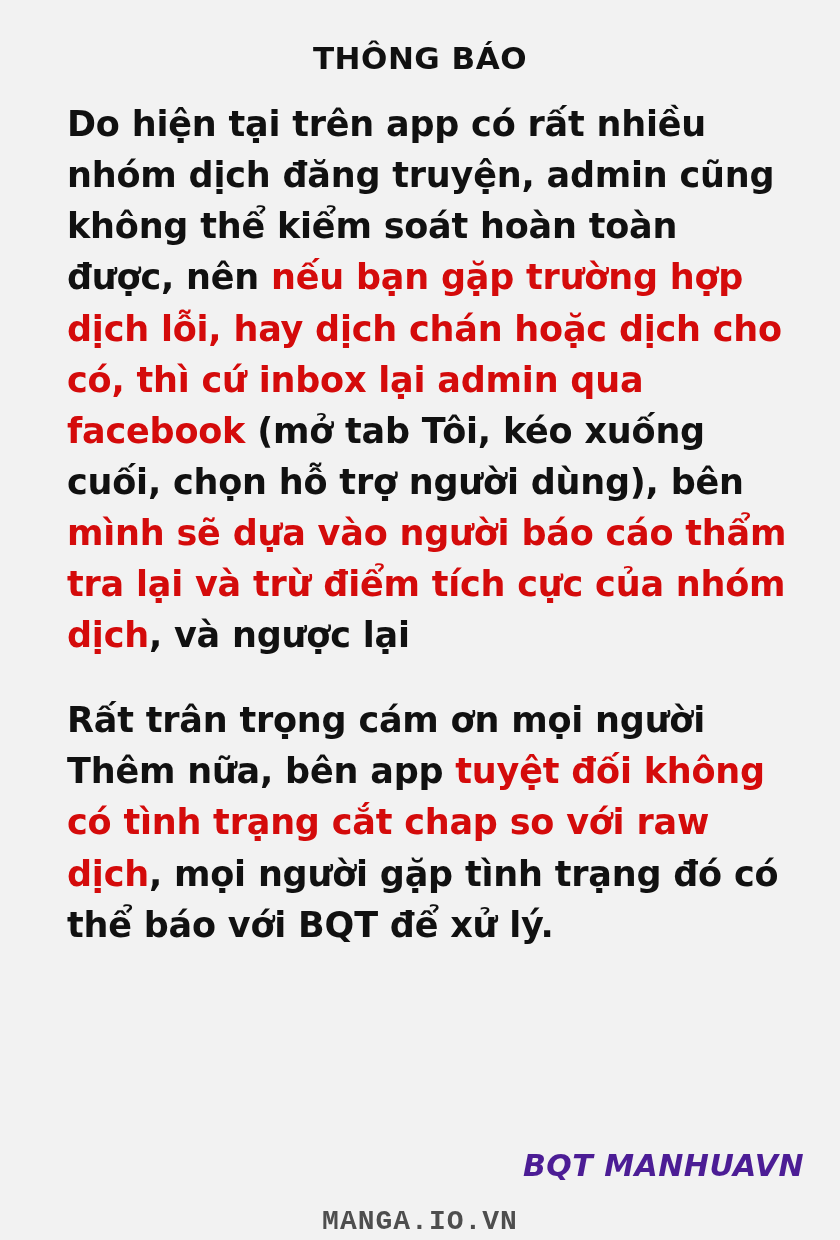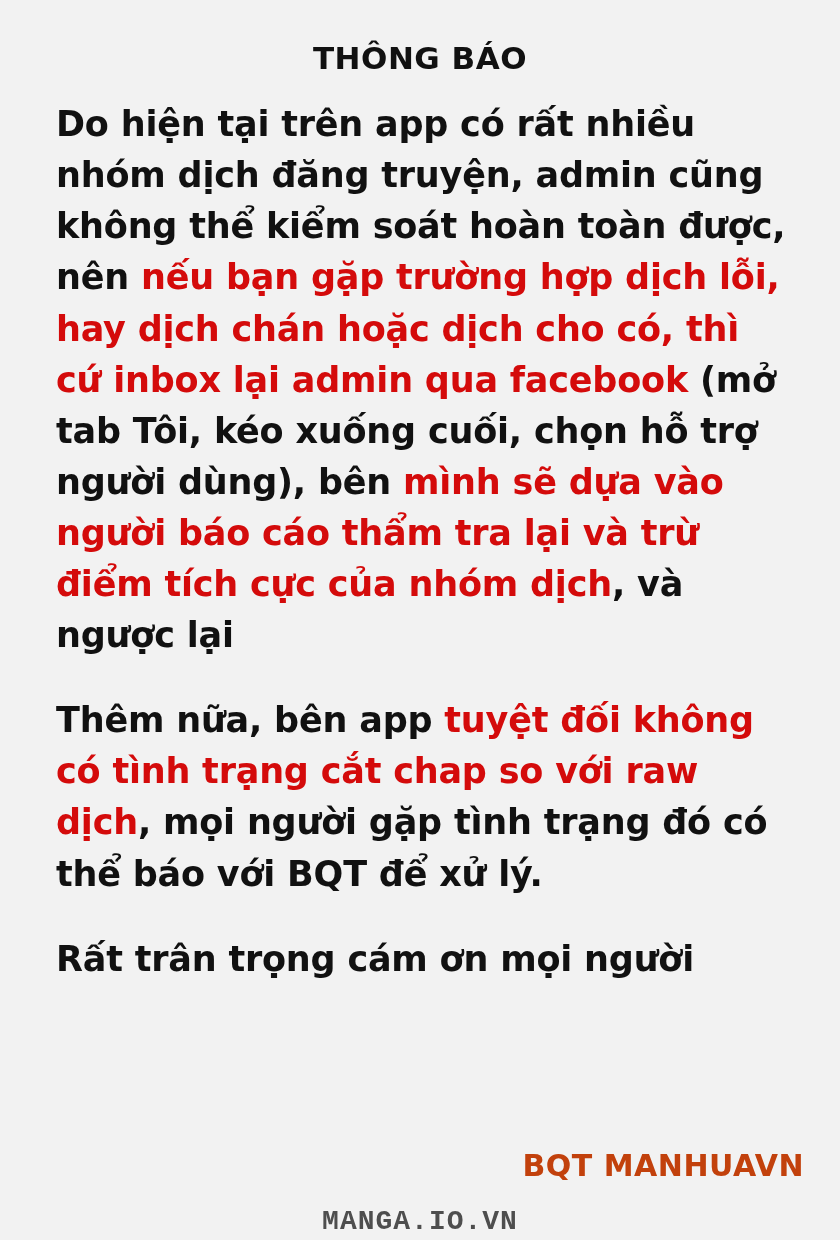--- a/index.html
+++ b/index.html
@@ -32,37 +32,38 @@
   }
   .body-wrap {
     padding: 22px 48px 0 56px;
   }
   .para {
     font-size: 35px;
     line-height: 1.46;
     color: #111111;
     font-weight: bold;
     letter-spacing: -0.2px;
-    margin: 0 0 34px 0;
+    margin: 0 0 34px 11px;
     word-spacing: 0px;
   }
   .para.last {
     margin-bottom: 0;
   }
   .hl {
     color: #d40b0b;
   }
   .sign {
     position: absolute;
     right: 36px;
     bottom: 57px;
     font-size: 30px;
     font-weight: bold;
     letter-spacing: 0.5px;
-    color: #c2410c;
+    color: #4c1d95;
+    font-style: italic;
   }
   .watermark {
     position: absolute;
     left: 0;
     right: 0;
     bottom: 4px;
     text-align: center;
     color: #2b2b2b;
     opacity: 0.82;
     line-height: 1.0;
@@ -87,23 +88,23 @@
 <body>
 
 <div class="page">
 
   <div class="notice-title">THÔNG BÁO</div>
 
   <div class="body-wrap">
 
     <p class="para"><span>Do hiện tại trên app có rất nhiều nhóm dịch đăng truyện, admin cũng không thể kiểm soát hoàn toàn được, nên </span><span class="hl">nếu bạn gặp trường hợp dịch lỗi, hay dịch chán hoặc dịch cho có, thì cứ inbox lại admin qua facebook</span><span> (mở tab Tôi, kéo xuống cuối, chọn hỗ trợ người dùng), bên </span><span class="hl">mình sẽ dựa vào người báo cáo thẩm tra lại và trừ điểm tích cực của nhóm dịch</span><span>, và ngược lại</span></p>
 
+    <p class="para last"><span>Rất trân trọng cám ơn mọi người</span></p>
+
     <p class="para"><span>Thêm nữa, bên app </span><span class="hl">tuyệt đối không có tình trạng cắt chap so với raw dịch</span><span>, mọi người gặp tình trạng đó có thể báo với BQT để xử lý.</span></p>
-
-    <p class="para last"><span>Rất trân trọng cám ơn mọi người</span></p>
 
   </div>
 
   <div class="sign">BQT MANHUAVN</div>
 
   <div class="watermark">
     <div class="wm-bottom">MANGA.IO.VN</div>
   </div>
 
 </div>

